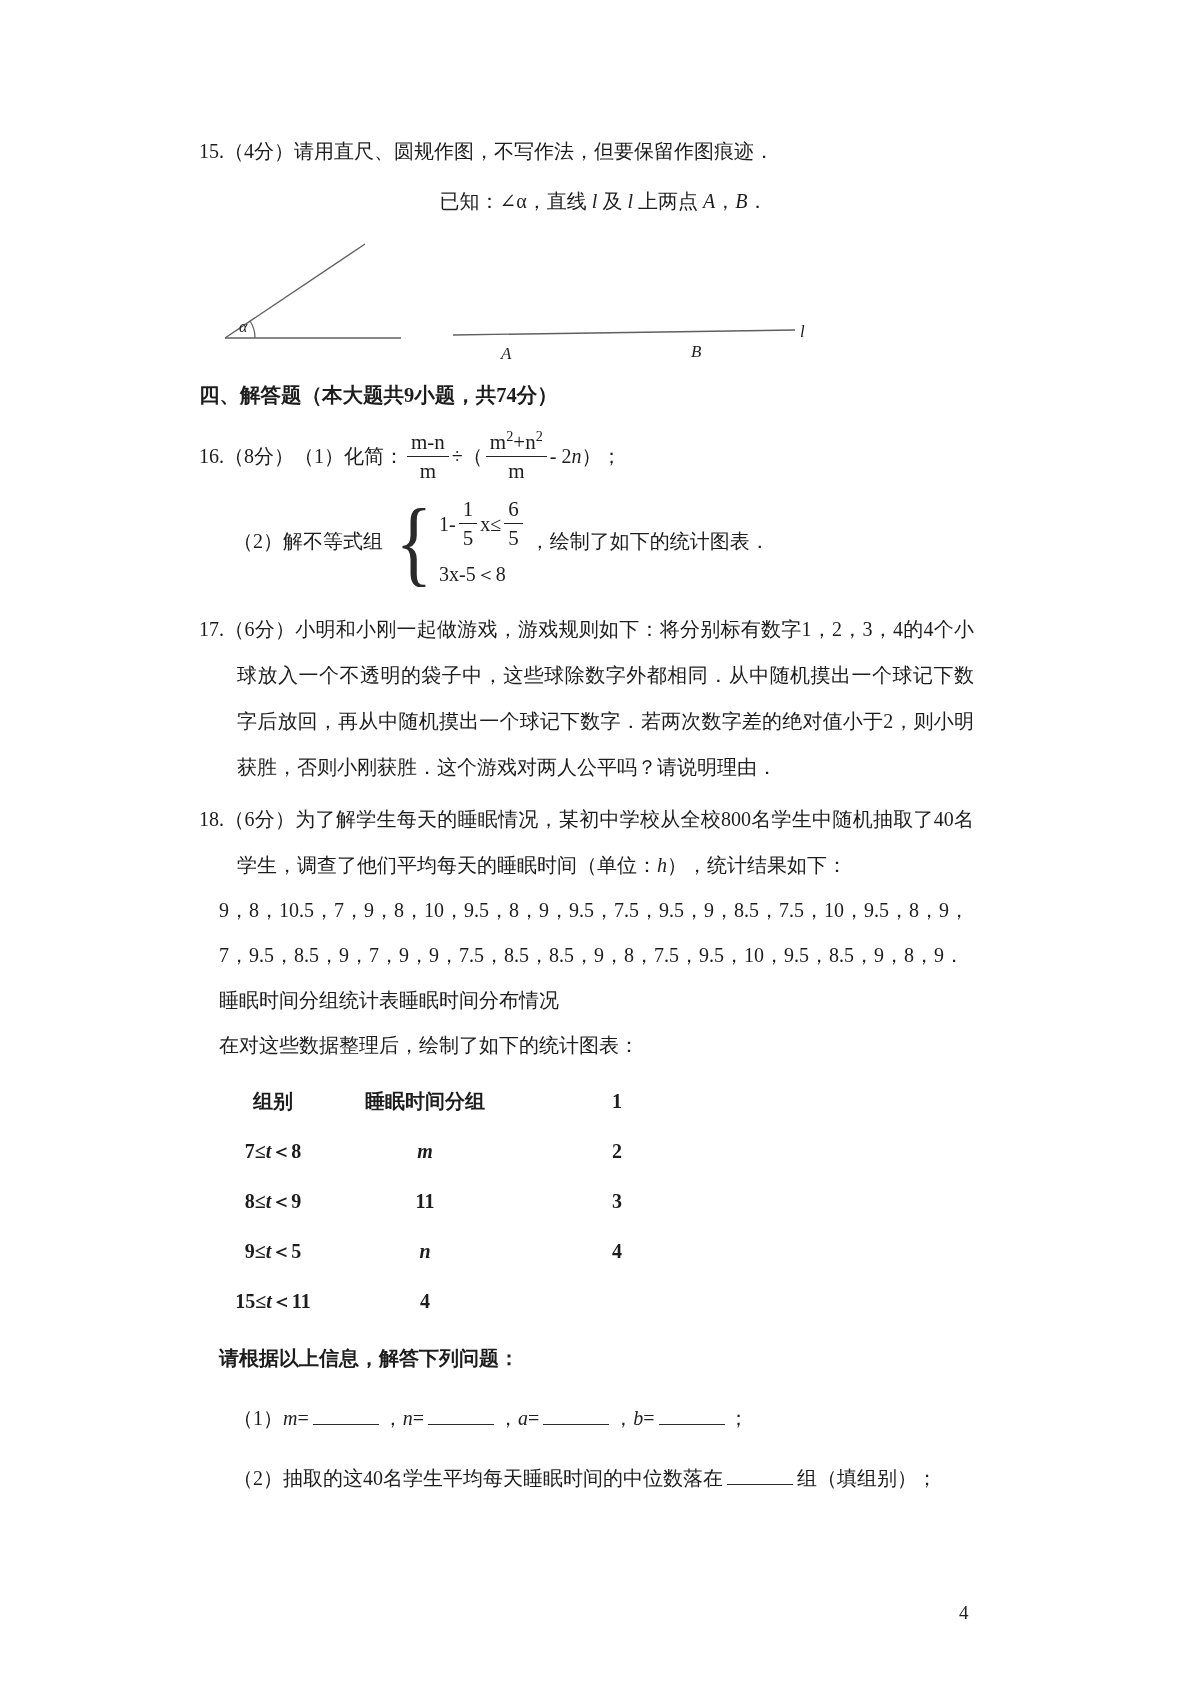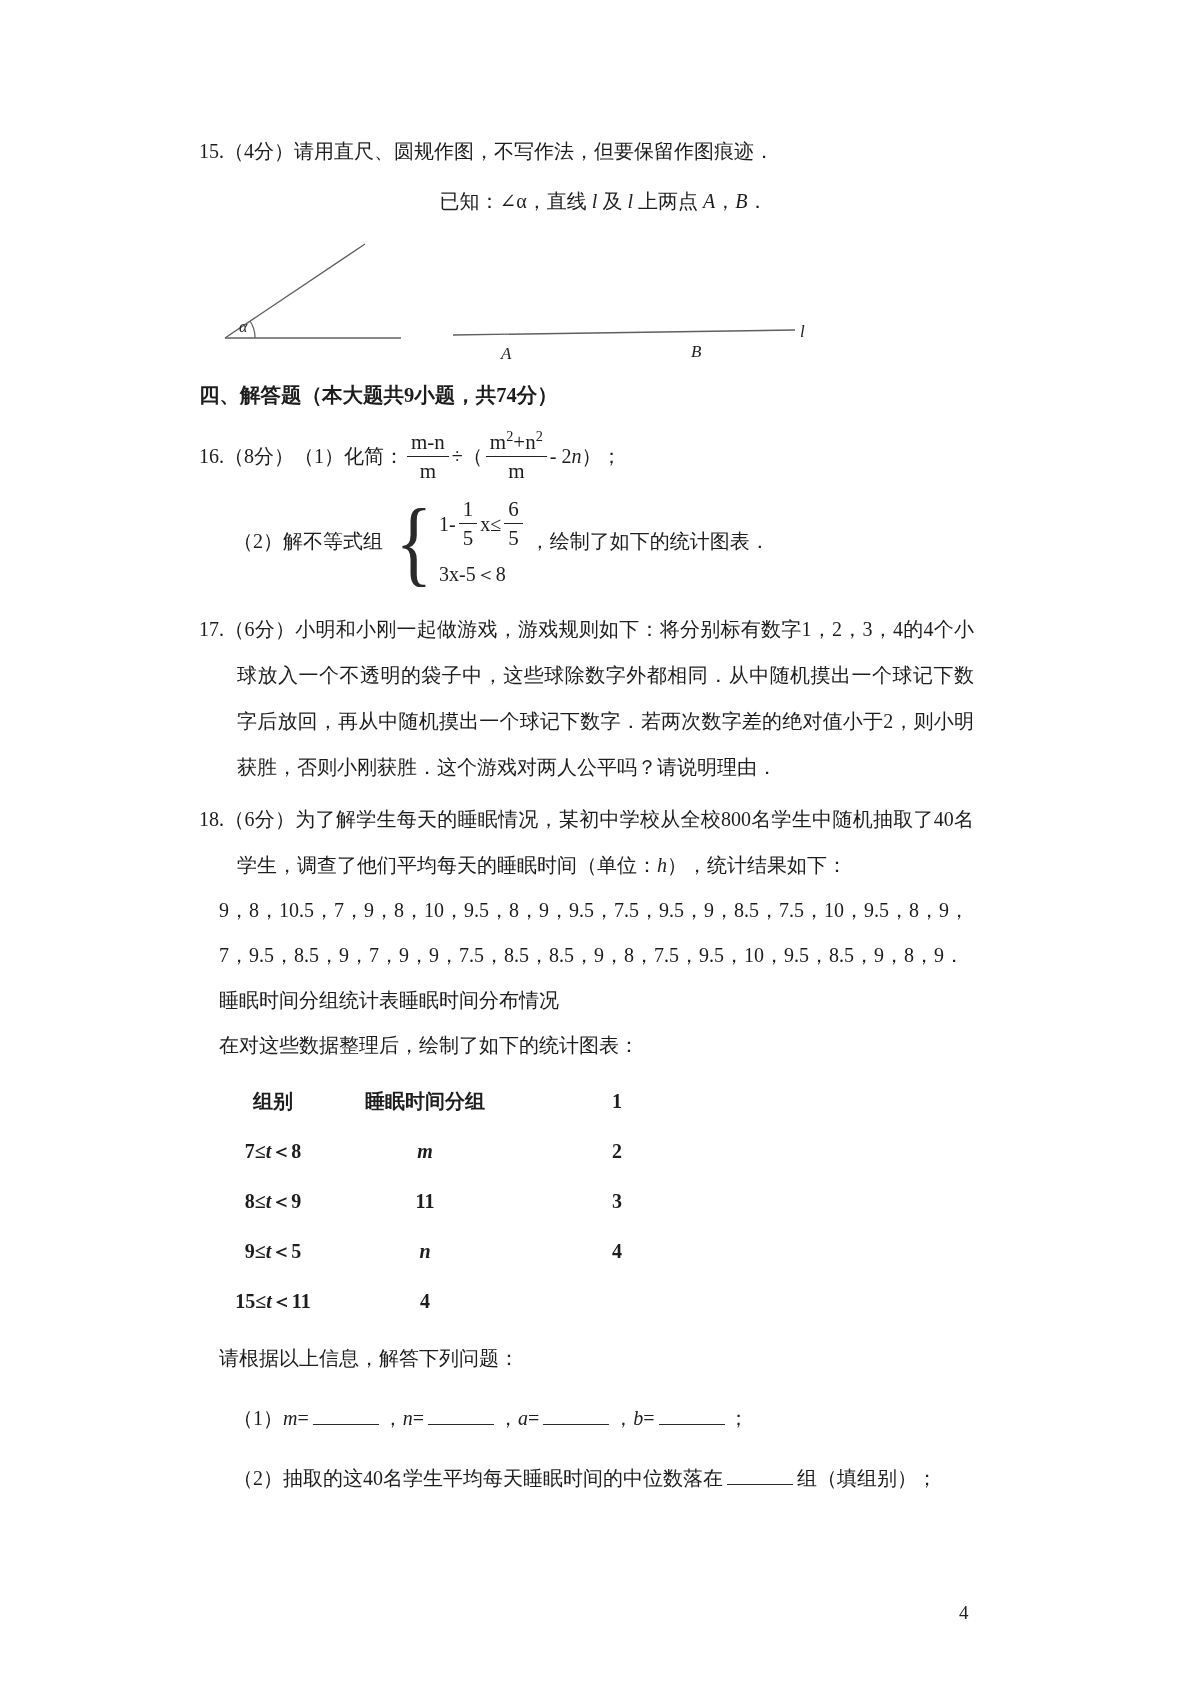--- a/index.html
+++ b/index.html
@@ -163,20 +163,20 @@
 
       <div class="stat-cell"><span>3</span></div>
       <div class="stat-cell"><span>9≤</span><span style="font-style: italic;">t</span><span>＜5</span></div>
       <div class="stat-cell"><span style="font-style: italic;">n</span></div>
 
       <div class="stat-cell"><span>4</span></div>
       <div class="stat-cell"><span>15≤</span><span style="font-style: italic;">t</span><span>＜11</span></div>
       <div class="stat-cell"><span>4</span></div>
     </div>
 
-    <div class="plain-par" style="margin-top:10px;">请根据以上信息，解答下列问题：</div>
+    <div class="plain-par" style="margin-top:10px;font-weight:bold;">请根据以上信息，解答下列问题：</div>
     <div class="answer-line"><span>（1）</span><span style="font-style: italic;">m</span><span>=</span><span class="blank"></span><span>，</span><span style="font-style: italic;">n</span><span>=</span><span class="blank"></span><span>，</span><span style="font-style: italic;">a</span><span>=</span><span class="blank"></span><span>，</span><span style="font-style: italic;">b</span><span>=</span><span class="blank"></span><span>；</span></div>
     <div class="answer-line"><span>（2）抽取的这40名学生平均每天睡眠时间的中位数落在</span><span class="blank"></span><span>组（填组别）；</span></div>
 
   </div>
 
   <div class="pagenum">4</div>
 </div>
 
 </body></html>

